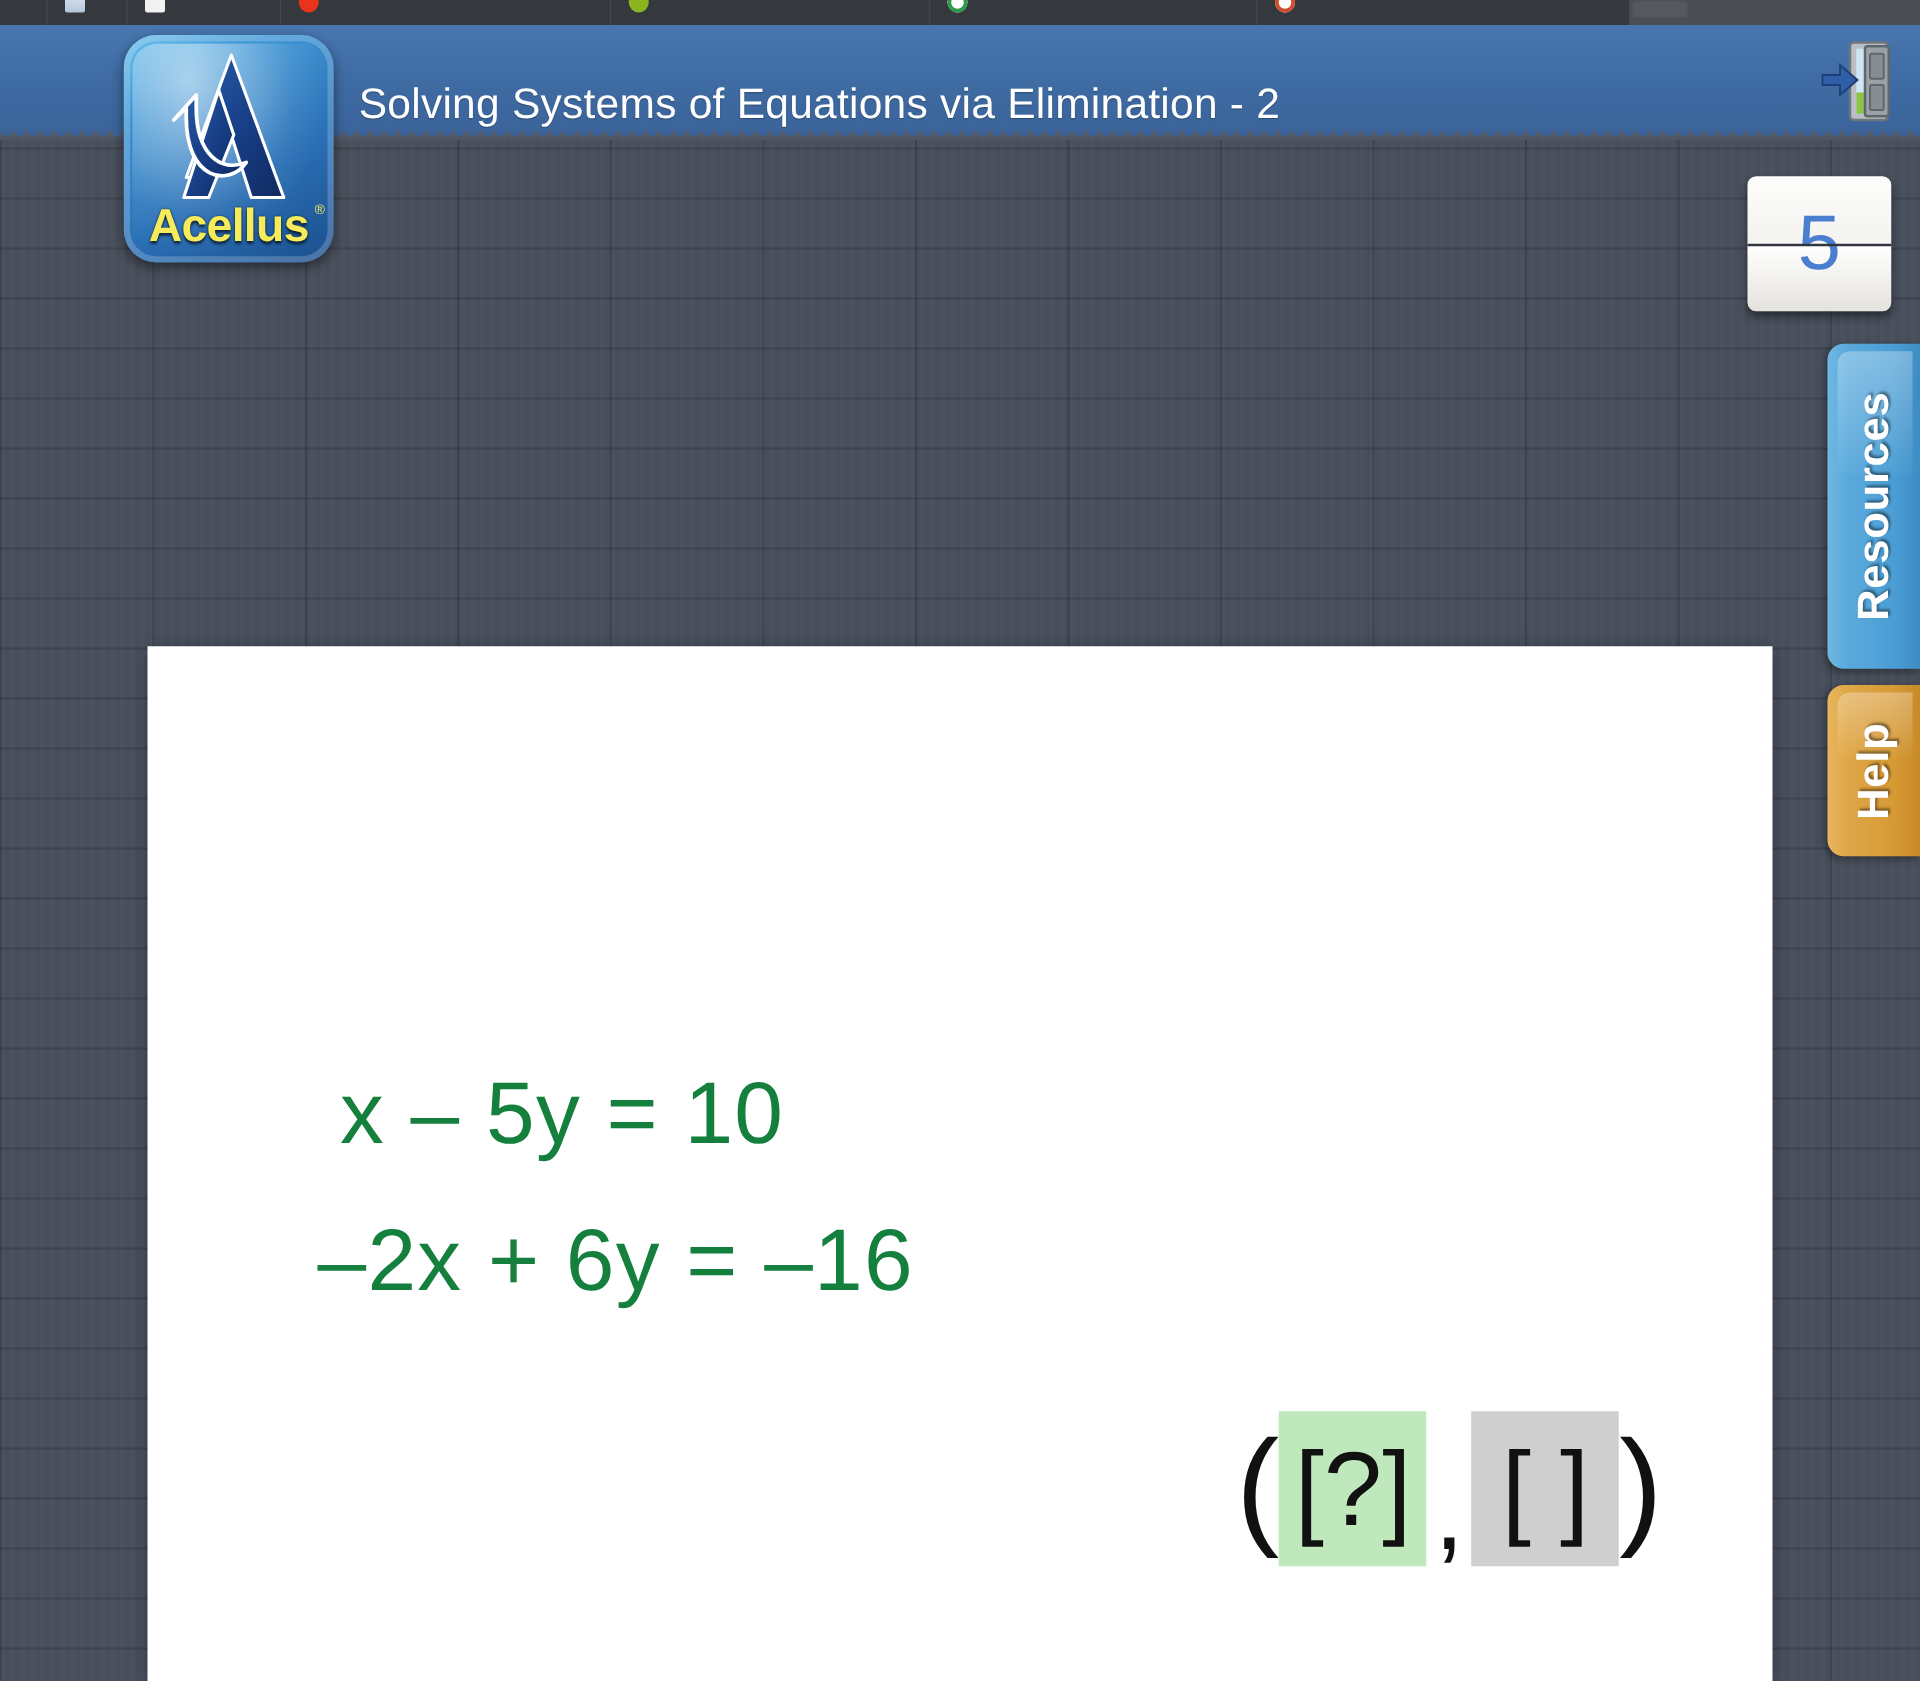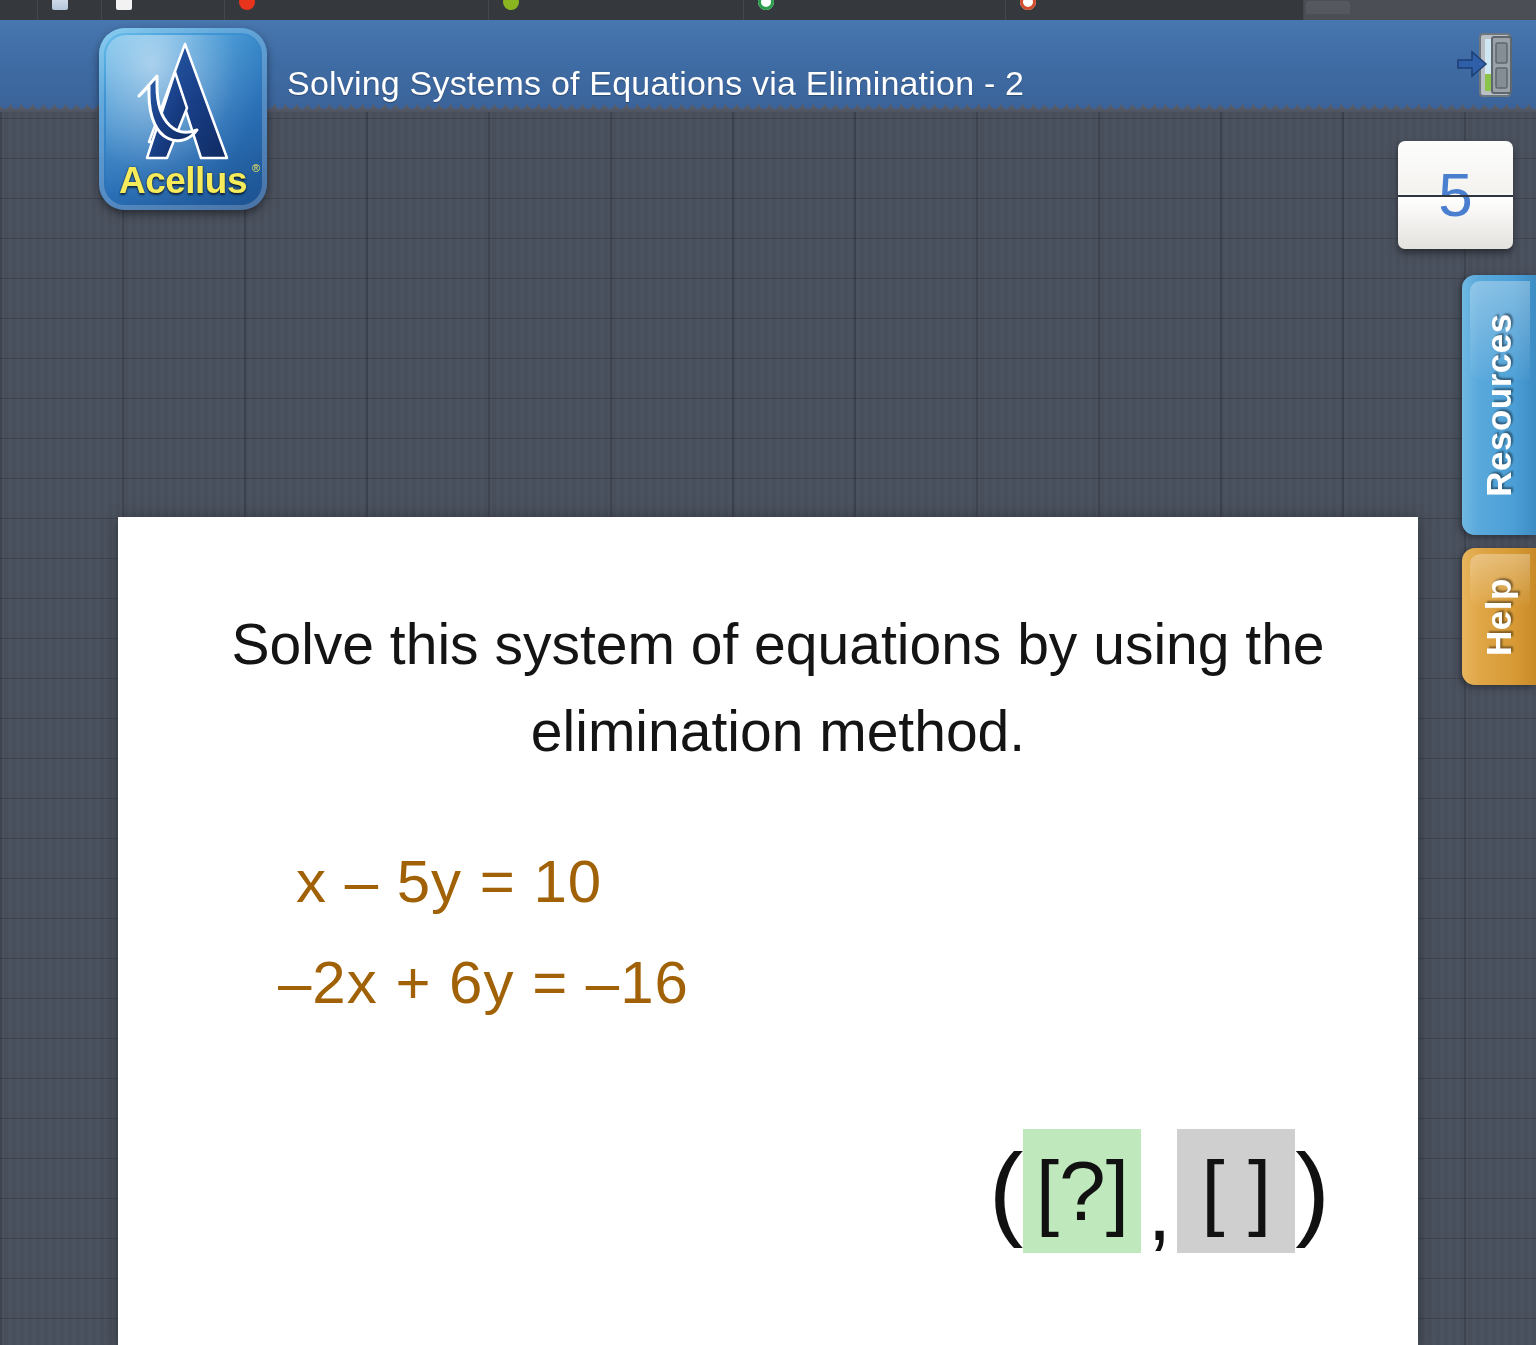--- a/index.html
+++ b/index.html
@@ -245,25 +245,25 @@
     position: absolute;
     left: 60px; right: 40px;
     top: 84px;
     text-align: center;
     font-size: 57px;
     line-height: 1.52;
     color: #141414;
   }
   #equations {
     position: absolute;
-    left: 128px;
+    left: 104px;
     top: 315px;
-    font-size: 60px;
+    font-size: 70px;
     line-height: 1.68;
-    color: #a16207;
+    color: #15803d;
     letter-spacing: 1px;
   }
   .equation-line { white-space: nowrap; }
   #equation-1 { padding-left: 50px; }
   #equation-2 { padding-left: 0px; margin-left: 32px; }
 
   #answer-row {
     position: absolute;
     right: 88px;
     top: 612px;
@@ -360,21 +360,20 @@
   <div id="tab-resources" class="side-tab">
     <div class="side-tab-gloss"></div>
     <div class="side-tab-label">Resources</div>
   </div>
   <div id="tab-help" class="side-tab">
     <div class="side-tab-gloss"></div>
     <div class="side-tab-label">Help</div>
   </div>
 
   <div id="lesson-panel">
-    <div id="prompt-text">Solve this system of equations by using the elimination method.</div>
 
     <div id="equations">
       <div class="equation-line" id="equation-1">x – 5y = 10</div>
       <div class="equation-line" id="equation-2">–2x + 6y = –16</div>
     </div>
 
     <div id="answer-row">
       <span class="paren">(</span>
       <span class="answer-box" id="answer-box-x">[?]</span>
       <span class="answer-comma">,</span>

